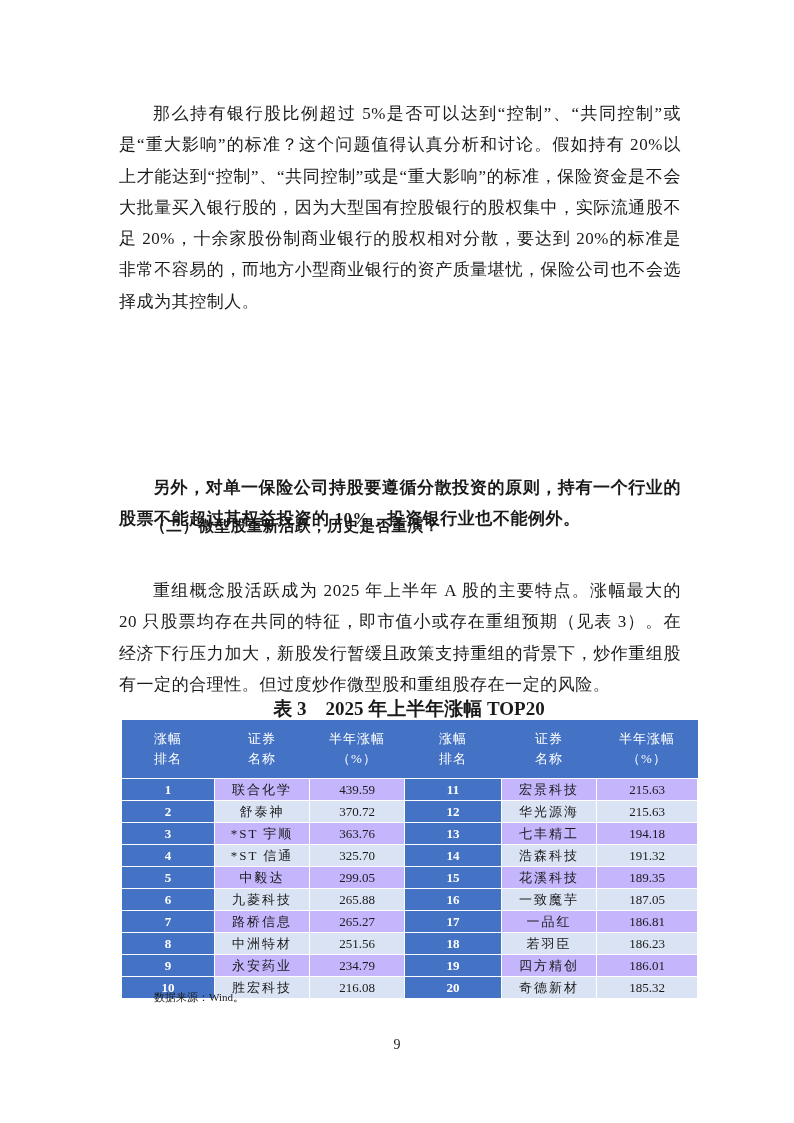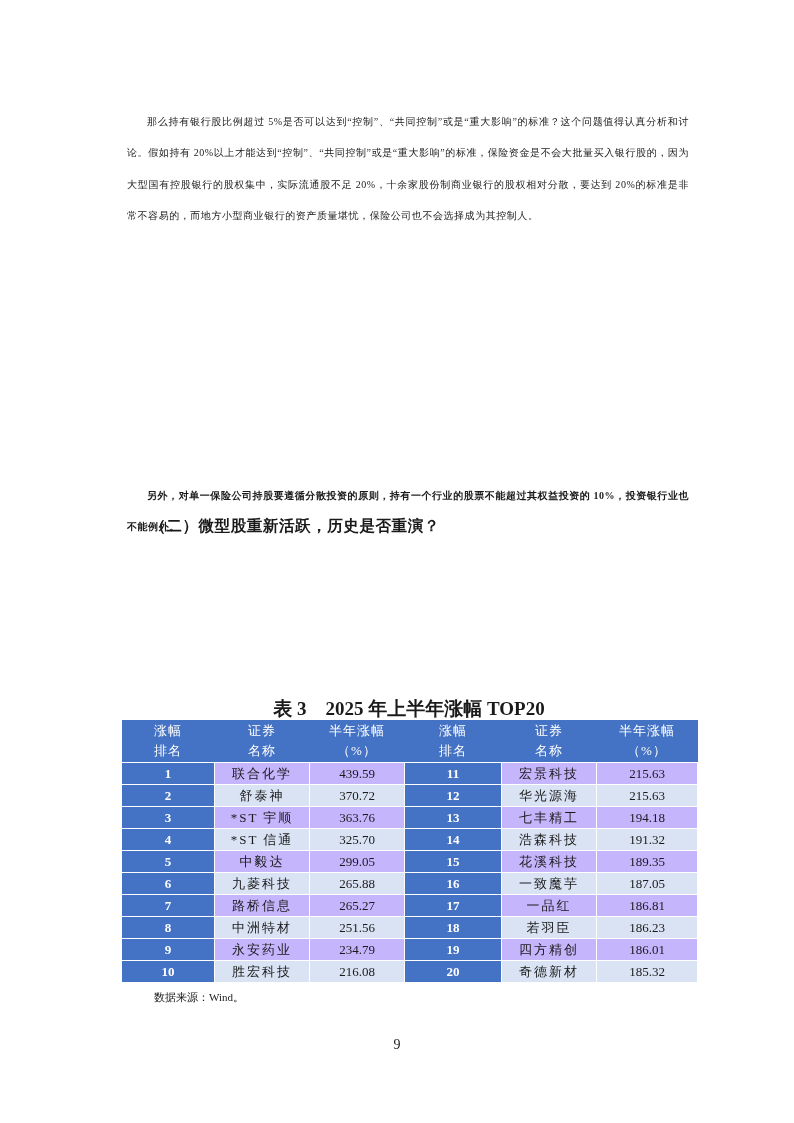--- a/index.html
+++ b/index.html
@@ -4,22 +4,22 @@
 <style>
   html, body { margin: 0; padding: 0; background: #ffffff; }
   body {
     width: 794px; height: 1123px; position: relative; overflow: hidden;
     font-family: "Liberation Serif", "DejaVu Serif", serif;
     color: #1a1a1a;
   }
   .page { position: absolute; left: 0; top: 0; width: 794px; height: 1123px; }
   .para {
     position: absolute; left: 119px; width: 562px;
-    font-size: 10px; line-height: 31.3px; letter-spacing: 0.55px;
-    text-align: justify; text-indent: 2em; margin: 8px;
+    font-size: 17px; line-height: 31.3px; letter-spacing: 0.55px;
+    text-align: justify; text-indent: 2em; margin: 0;
   }
   .para.bold { font-weight: bold; }
   .heading {
     position: absolute; left: 119px; width: 562px;
     font-size: 15.6px; line-height: 31.3px; font-weight: bold;
     text-indent: 2em; margin: 0; letter-spacing: 0.5px;
   }
   .table-title {
     position: absolute; left: 121px; width: 576px; top: 699px;
     text-align: center; font-size: 19px; font-weight: bold; line-height: 20px;
@@ -30,21 +30,21 @@
     font-size: 13px;
   }
   table.t3 col.c1 { width: 93px; }
   table.t3 col.c2 { width: 95px; }
   table.t3 col.c3 { width: 95px; }
   table.t3 col.c4 { width: 97px; }
   table.t3 col.c5 { width: 95px; }
   table.t3 col.c6 { width: 101px; }
   table.t3 th {
     background: #4472c4; color: #ffffff; font-weight: normal;
-    height: 42px; padding: 0; line-height: 20px; text-align: center;
+    height: 42px; padding: 8px; line-height: 20px; text-align: center;
     letter-spacing: 1px; font-size: 13px;
   }
   table.t3 td {
     height: 21px; padding: 0; text-align: center; line-height: 21px;
     border: 1px solid #ffffff; color: #1a1a1a;
   }
   table.t3 td.rank { background: #4472c4; color: #ffffff; font-weight: bold; }
   table.t3 tr.odd td.val { background: #c4b5fd; }
   table.t3 tr.even td.val { background: #dae3f3; margin-left: 36px; }
   table.t3 td.name { letter-spacing: 2px; }
@@ -58,20 +58,21 @@
   }
 </style>
 </head>
 <body>
 
 <div class="page">
 
   <p class="para" style="top:98px;">那么持有银行股比例超过 5%是否可以达到“控制”、“共同控制”或是“重大影响”的标准？这个问题值得认真分析和讨论。假如持有 20%以上才能达到“控制”、“共同控制”或是“重大影响”的标准，保险资金是不会大批量买入银行股的，因为大型国有控股银行的股权集中，实际流通股不足 20%，十余家股份制商业银行的股权相对分散，要达到 20%的标准是非常不容易的，而地方小型商业银行的资产质量堪忧，保险公司也不会选择成为其控制人。</p>
   <p class="para bold" style="top:472px;">另外，对单一保险公司持股要遵循分散投资的原则，持有一个行业的股票不能超过其权益投资的 10%，投资银行业也不能例外。</p>
   <p class="heading" style="top:510px;">（二）微型股重新活跃，历史是否重演？</p>
+  <p class="para" style="top:575px;">重组概念股活跃成为 2025 年上半年 A 股的主要特点。涨幅最大的 20 只股票均存在共同的特征，即市值小或存在重组预期（见表 3）。在经济下行压力加大，新股发行暂缓且政策支持重组的背景下，炒作重组股有一定的合理性。但过度炒作微型股和重组股存在一定的风险。</p>
 
   <div class="table-title">表 3　2025 年上半年涨幅 TOP20</div>
 
   <table class="t3">
     <colgroup>
       <col class="c1">
         <col class="c2">
         <col class="c3">
         <col class="c4">
         <col class="c5">

